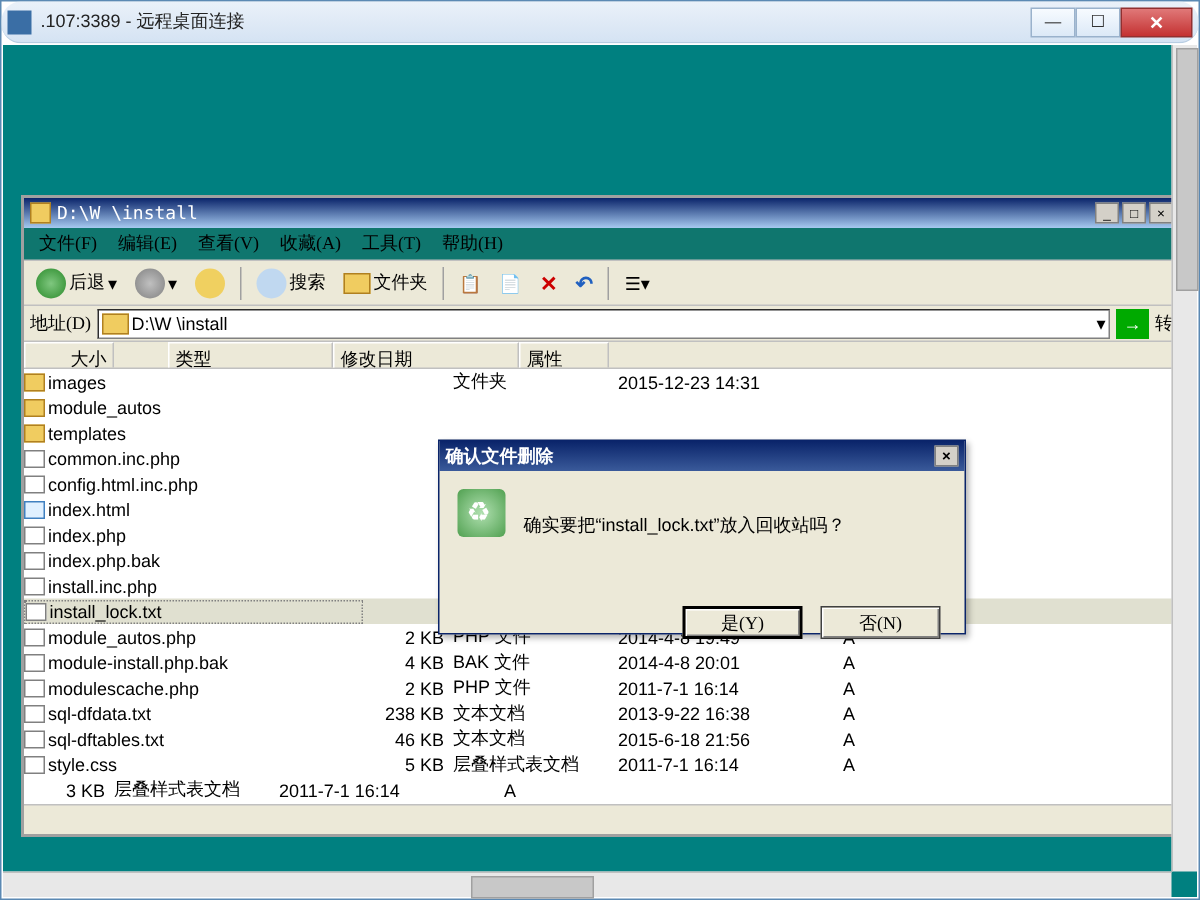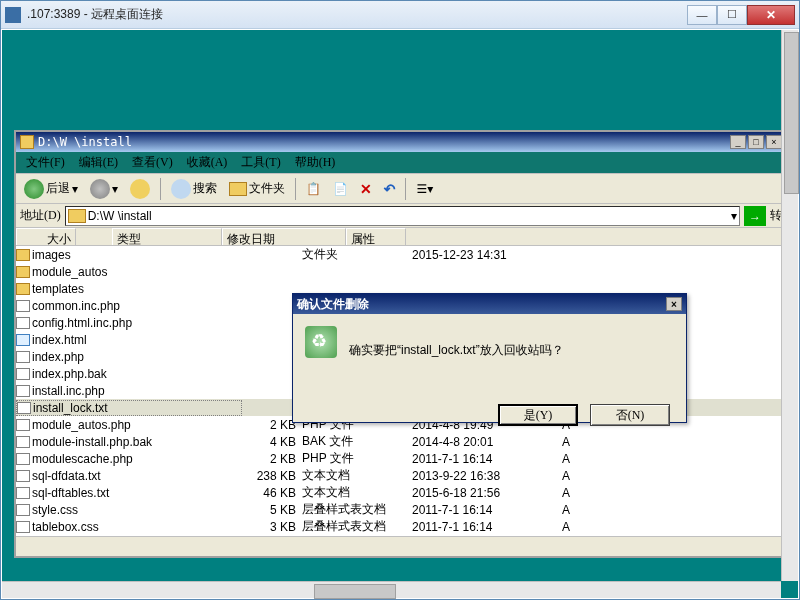--- a/index.html
+++ b/index.html
@@ -1,20 +1,20 @@
 <!DOCTYPE html>
 <html><head>
 <meta charset="utf-8">
 <style>
 * { box-sizing: border-box; margin: 0; padding: 0; font-family: "Microsoft YaHei", SimSun, Arial, sans-serif; font-size: 12px; }
 body { background: #fff; width: 800px; height: 600px; overflow: hidden; position: relative; }
 
 
 .win7-frame { position: absolute; top: 0; left: 0; width: 800px; height: 600px; border: 1px solid #5b89b3; background: #fff; }
-.win7-titlebar { height: 28px; background: linear-gradient(#eaf1f9,#d5e3f3); display: flex; align-items: center; padding: 0 4px; border-bottom: 1px solid #b8cde2; }
+.win7-titlebar { height: 28px; background: linear-gradient(#eaf1f9,#d5e3f3); display: flex; align-items: center; padding: 0 4px; border-bottom: 1px solid #b8cde2; border-radius: 13px; }
 .win7-icon { width: 16px; height: 16px; background: #3a6ea5; margin-right: 6px; display:inline-block; }
 .win7-title { flex: 1; color: #222; font-size: 12px; white-space: nowrap; overflow:hidden; }
 .win7-btns { display: flex; gap: 0; }
 .win7-btn { width: 30px; height: 20px; border: 1px solid #9ab2cc; background: linear-gradient(#f7fbff,#dce9f7); display:flex; align-items:center; justify-content:center; font-size:11px; color:#333; }
 .win7-btn.close { background: linear-gradient(#e07878,#c43232); color:#fff; width: 48px; border-color:#913030;}
 .win7-btn.close::after{content:"✕"; font-size:12px; font-weight:bold;}
 .win7-btn.min::after{content:"—";}
 .win7-btn.max::after{content:"☐";}
 
 
@@ -65,21 +65,21 @@
 .fi{ width:14px;height:12px;display:inline-block;}
 .fi-folder{ background:#f0cc60;border:1px solid #b08020;}
 .fi-php{ background:#fff;border:1px solid #808080;}
 .fi-txt{ background:#fff;border:1px solid #808080;}
 .fi-html{ background:#e0f0ff;border:1px solid #4080c0;}
 .fi-css{ background:#fff;border:1px solid #808080;}
 
 .exp-status{ position:absolute;bottom:0;left:0;right:0;height:20px;background:#ece9d8;border-top:1px solid #c0c0c0;}
 
 
-.dialog{ position:absolute;top:263px;left:290px;width:395px;height:130px;background:#ece9d8;border:1px solid #0a246a;box-shadow:2px 2px 4px rgba(0,0,0,0.3);}
+.dialog{ position:absolute;top:263px;left:290px;width:352px;height:130px;background:#ece9d8;border:1px solid #0a246a;box-shadow:2px 2px 4px rgba(0,0,0,0.3);}
 .dlg-title{ height:20px;background:linear-gradient(#0a246a,#3a5a9a);color:#fff;display:flex;align-items:center;padding:0 4px;font-family:SimSun;font-weight:bold;}
 .dlg-title-text{flex:1;}
 .dlg-close{ width:16px;height:14px;background:#d4d0c8;border:1px solid #808080;color:#000;display:flex;align-items:center;justify-content:center;font-size:10px;font-weight:bold;}
 .dlg-body{ padding:12px;display:flex;gap:12px;align-items:flex-start;}
 .dlg-icon{ width:32px;height:32px;background:radial-gradient(#b0e0b0,#50a050);border-radius:4px;position:relative;}
 .dlg-icon::after{content:"♻";position:absolute;top:4px;left:6px;font-size:18px;color:#fff;}
 .dlg-msg{ font-family:Liberation Sans, sans-serif;padding-top:4px;margin-top:12px;}
 .dlg-btns{ display:flex;justify-content:flex-end;gap:12px;padding:0 16px 12px;margin-top:33px;}
 .dlg-btn{ width:80px;height:22px;border:1px solid #404040;background:#ece9d8;font-family:SimSun;box-shadow:1px 1px 0 #fff inset,-1px -1px 0 #808080 inset;}
 .dlg-btn.default{ border:2px solid #000;}
@@ -322,24 +322,20 @@
             <div class="c-name">
               <span class="fi fi-css"></span>
               <span>style.css</span>
             </div>
             <div class="c-size">5 KB</div>
             <div class="c-type">层叠样式表文档</div>
             <div class="c-date">2011-7-1 16:14</div>
             <div class="c-attr">A</div>
           </div>
           <div class="row">
-            <div class="c-name">
-              <span class="fi fi-css"></span>
-              <span>tablebox.css</span>
-            </div>
             <div class="c-size">3 KB</div>
             <div class="c-type">层叠样式表文档</div>
             <div class="c-date">2011-7-1 16:14</div>
             <div class="c-attr">A</div>
           </div>
         </div>
       <div class="exp-status"></div>
     </div>
 
     <div class="dialog">

